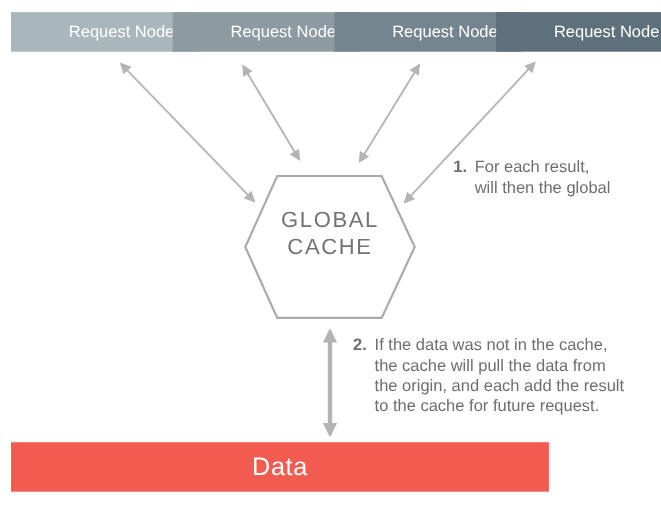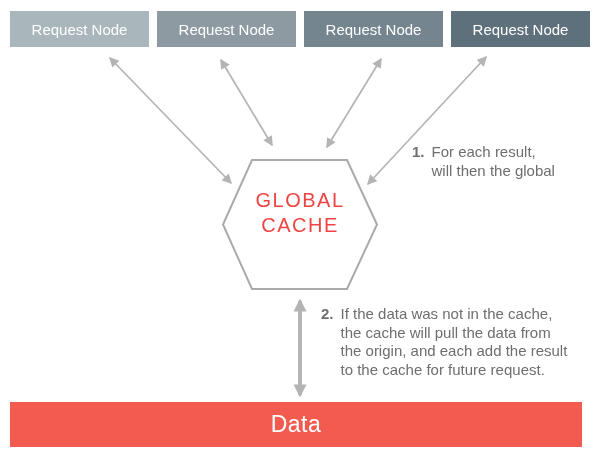--- a/index.html
+++ b/index.html
@@ -4,39 +4,39 @@
 <style>
   html,body{margin:0;padding:0;background:#ffffff;}
   .canvas{
     position:relative;width:601px;height:461px;background:#ffffff;overflow:hidden;
     font-family:"Liberation Sans","DejaVu Sans",sans-serif;
   }
   .overlay{position:absolute;left:0;top:0;width:601px;height:461px;}
   .node-box{
     position:absolute;top:11px;width:139px;height:36px;
     display:flex;align-items:center;justify-content:center;
-    color:#ffffff;font-size:15px;
+    color:#ffffff;font-size:15px;padding-left:31px;
   }
   .node-1{left:10px;}
   .node-2{left:157px;}
   .node-3{left:304px;}
   .node-4{left:451px;}
   .hex-label{
     position:absolute;left:223px;top:188px;width:154px;
     text-align:center;font-size:20px;line-height:25px;letter-spacing:1.5px;
   }
   .annotation{
     position:absolute;display:flex;color:#6e6e6e;
     font-size:15px;line-height:18.5px;
   }
   .annotation .num{font-weight:bold;margin-right:7px;white-space:nowrap;}
   .annotation-1{left:412px;top:143px;}
   .annotation-2{left:321px;top:305px;}
   .data-bar{
-    position:absolute;left:10px;top:402px;width:572px;height:45px;
+    position:absolute;left:10px;top:402px;width:489px;height:45px;
     display:flex;align-items:center;justify-content:center;
     font-size:23px;font-weight:500;letter-spacing:0.5px;
   }
   line.thin{stroke-width:1.7px;}
   line.thick{stroke-width:4px;}
 </style>
 </head>
 <body>
 
 <div class="canvas">
@@ -68,21 +68,21 @@
   <div class="node-box node-2" style="background-color: rgb(141, 154, 162);">
     <span>Request Node</span>
   </div>
   <div class="node-box node-3" style="background-color: rgb(117, 133, 143);">
     <span>Request Node</span>
   </div>
   <div class="node-box node-4" style="background-color: rgb(94, 112, 123);">
     <span>Request Node</span>
   </div>
 
-  <div class="hex-label" style="color: #ef4444;">
+  <div class="hex-label" style="color: #737373;">
     <div>GLOBAL</div>
     <div>CACHE</div>
   </div>
 
   <div class="annotation annotation-1">
     <span class="num">1.</span>
     <div class="lines">
       <div>For each result,</div>
       <div>will then the global</div>
     </div>

